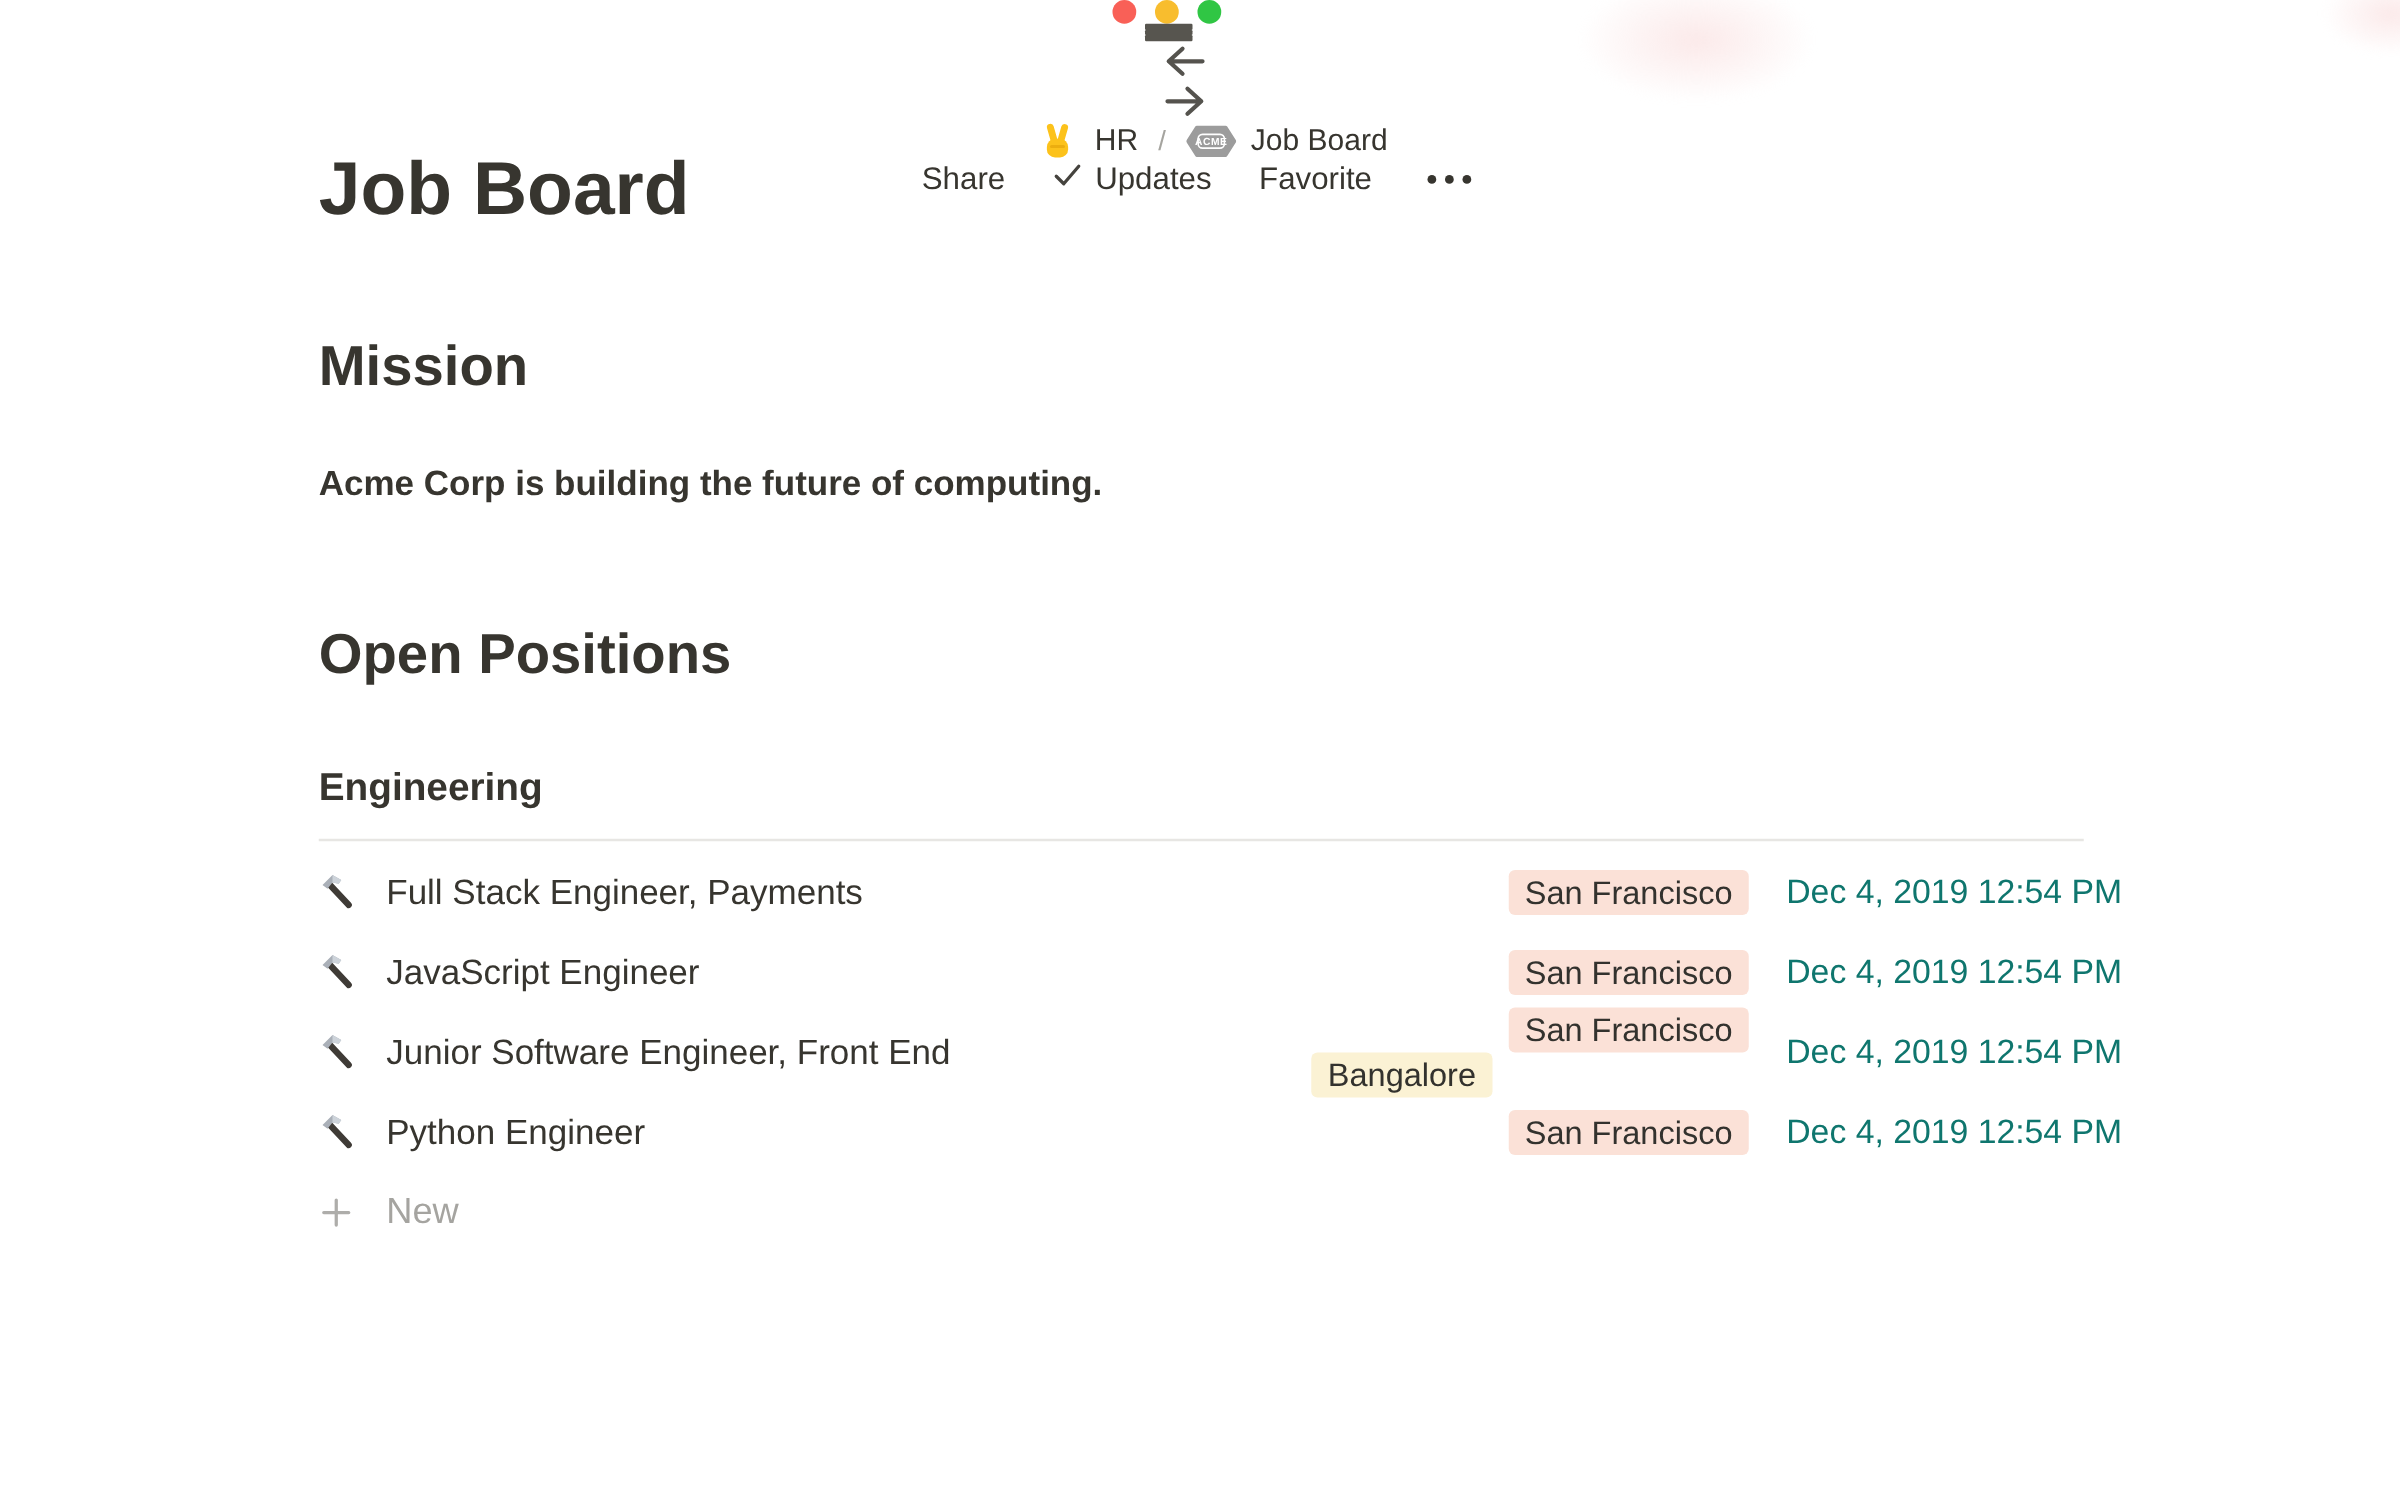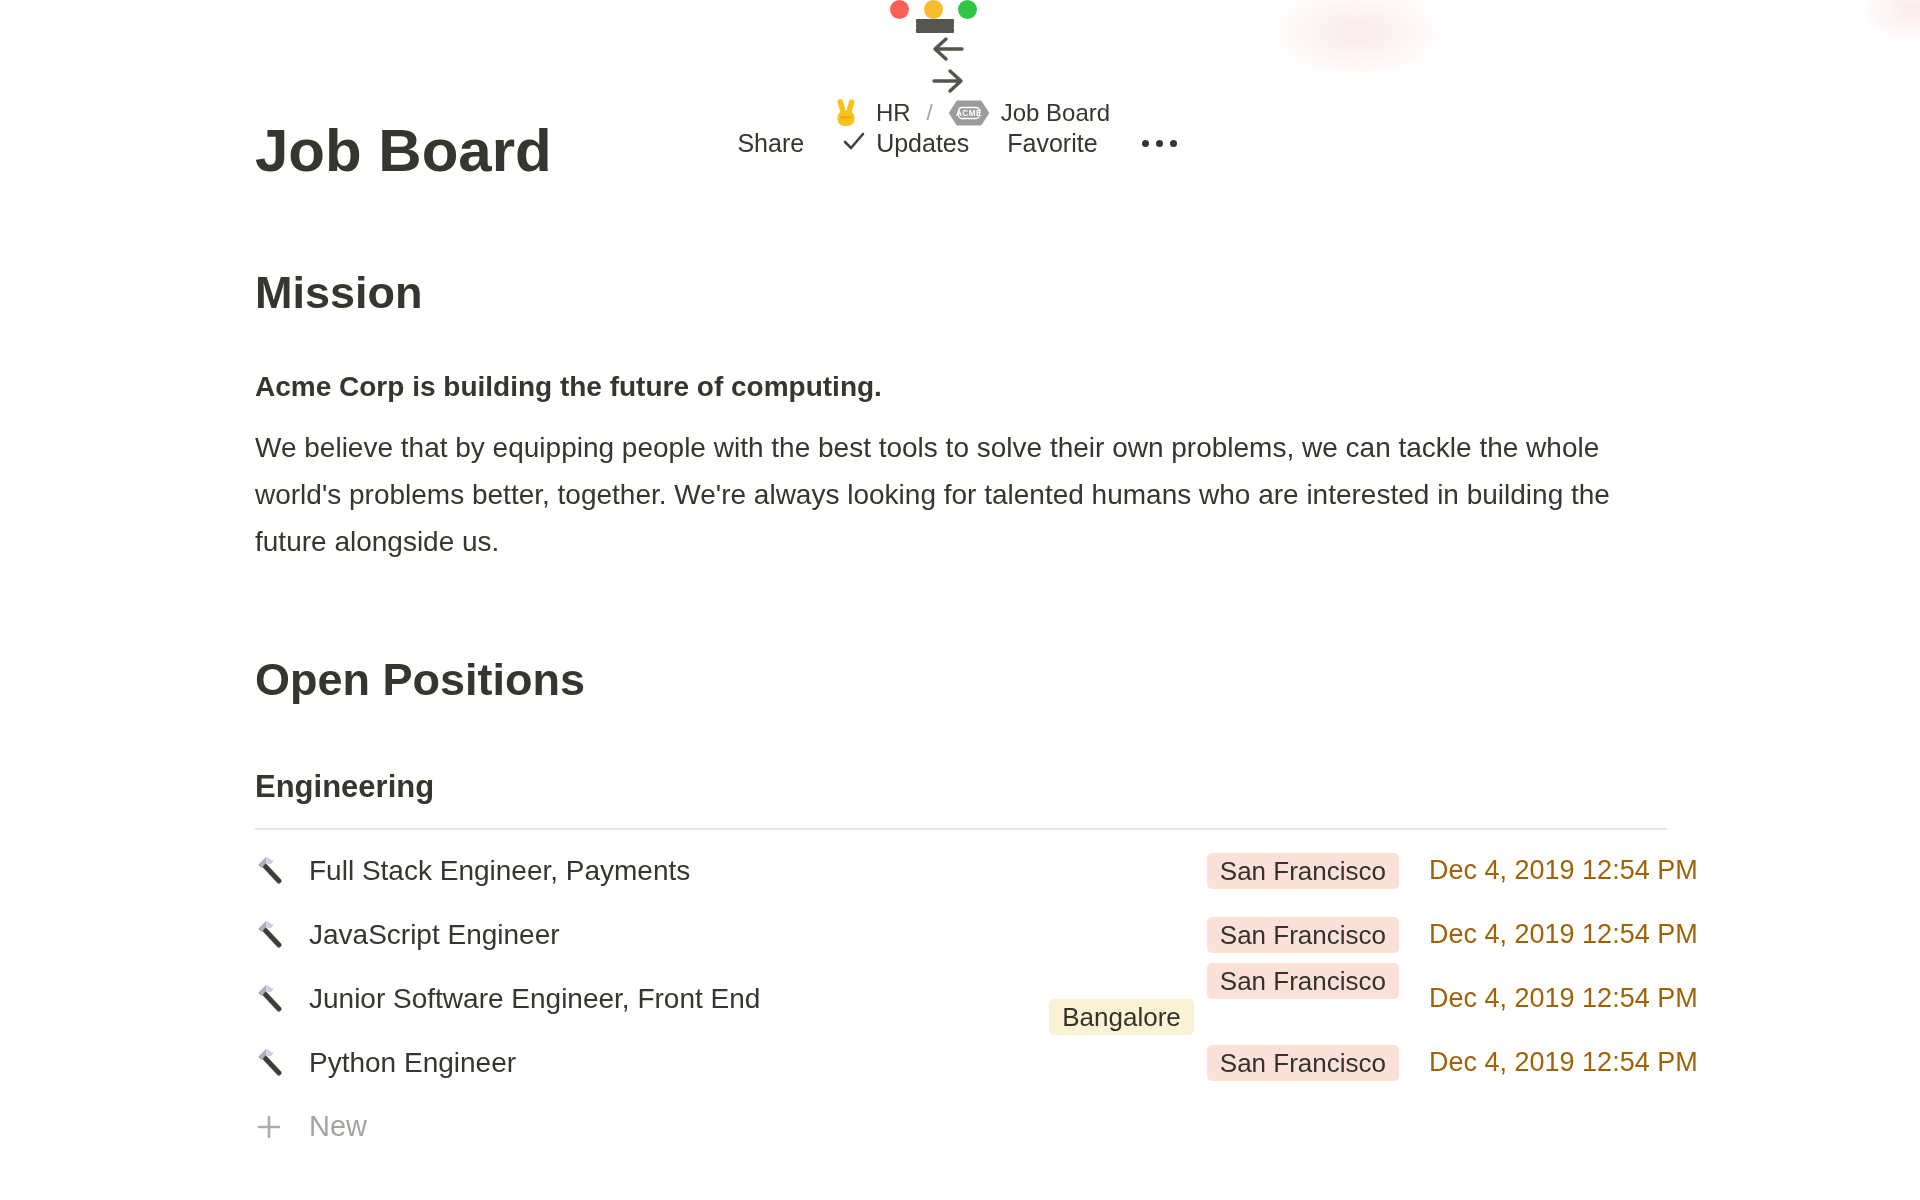--- a/index.html
+++ b/index.html
@@ -44,21 +44,21 @@
   .divider { height:2px; background:#e7e6e3; margin-top:20px; }
 
   
   .job-list { margin-top:9px; }
   .job-row { display:flex; align-items:center; height:64px; cursor:pointer; }
   .job-icon { width:34px; margin-right:20px; display:flex; align-items:center; }
   .job-title { font-size:28px; font-weight:500; flex:1; white-space:nowrap; overflow:hidden; }
   .job-title .link { border-bottom:2px solid #c4b5fd; padding-bottom:2px; cursor:pointer; }
   .job-tags { display:flex; gap:13px; margin-right:30px; }
   .tag { font-size:26px; height:36px; line-height:36px; padding:0 13px; border-radius:5px; white-space:nowrap; color:#33322e; cursor:pointer; }
-  .job-date { width:238px; font-size:27px; color:#a16207; white-space:nowrap; }
+  .job-date { width:238px; font-size:27px; color:#0f766e; white-space:nowrap; }
   .new-row { display:flex; align-items:center; height:64px; color:#a5a4a0; cursor:pointer; }
   .new-row .plus { width:34px; margin-right:20px; display:flex; align-items:center; }
   .new-row .label { font-size:29px; }
 </style>
 </head>
 <body>
 
 <div class="topbar">
   <div class="traffic">
     <div class="light red"></div>
@@ -131,21 +131,20 @@
         </span>
     </span>
   </div>
 </div>
 
 <div class="content">
   <h1 class="page-title">Job Board</h1>
 
   <h2 class="section mission-h">Mission</h2>
   <p class="bold-line">Acme Corp is building the future of computing.</p>
-  <p class="body-p">We believe that by equipping people with the best tools to solve their own problems, we can tackle the whole world's problems better, together. We're always looking for talented humans who are interested in building the future alongside us.</p>
 
   <h2 class="section openpos-h">Open Positions</h2>
   <h3 class="group">Engineering</h3>
   <div class="divider"></div>
 
   <div class="job-list">
 
   <div class="job-row">
     <span class="job-icon">
       <svg width="32" height="32" viewBox="0 0 32 32">

